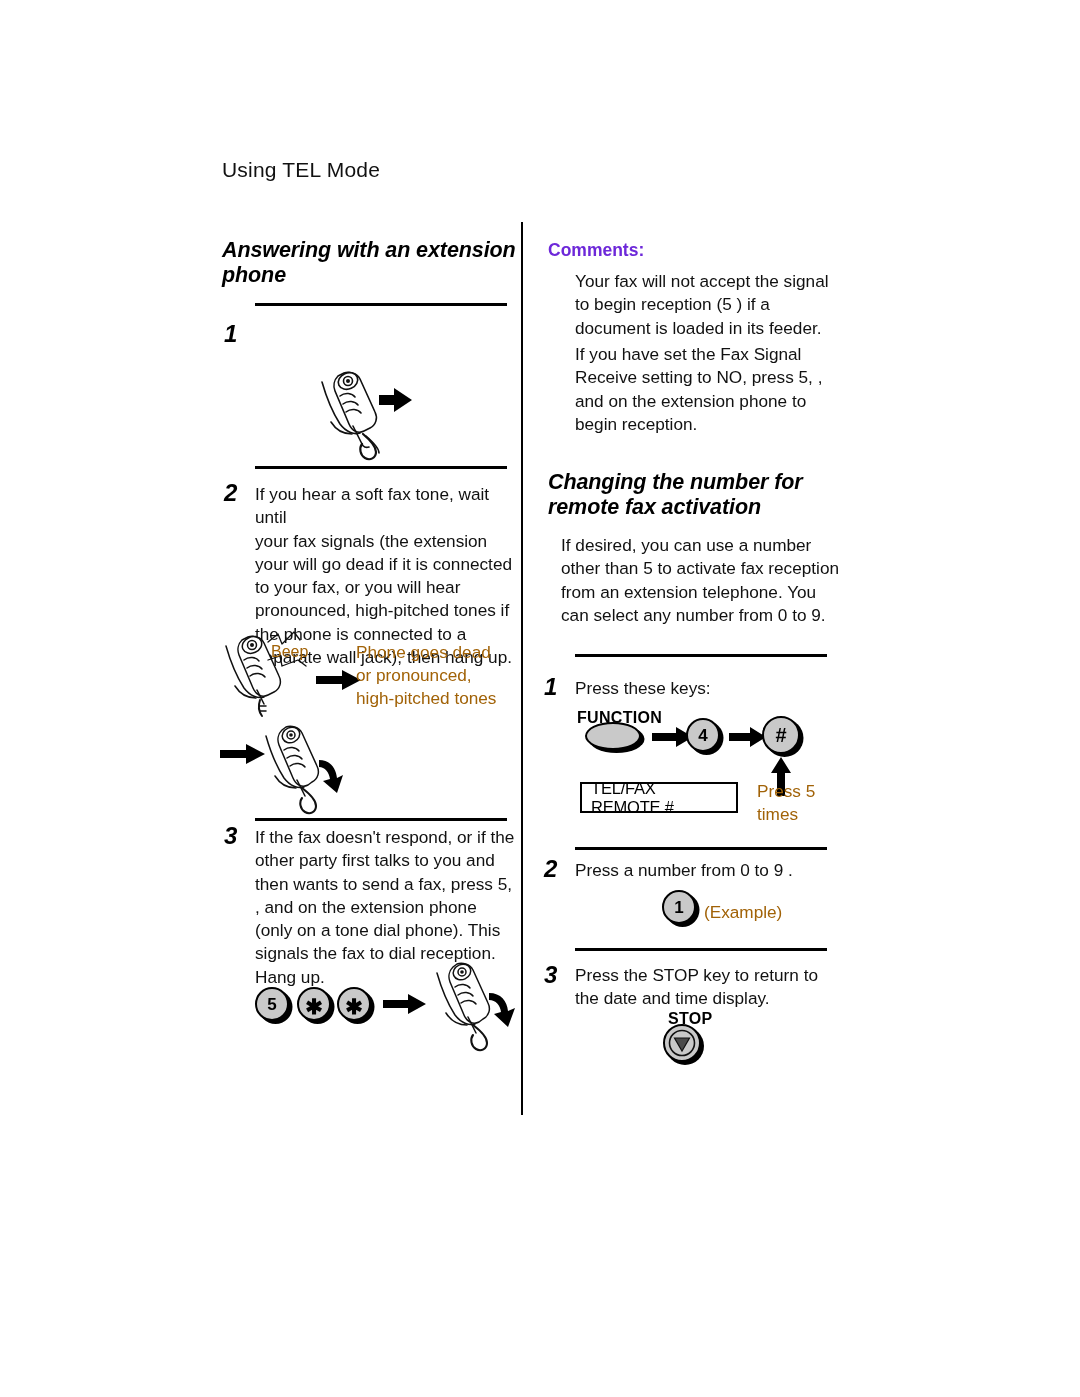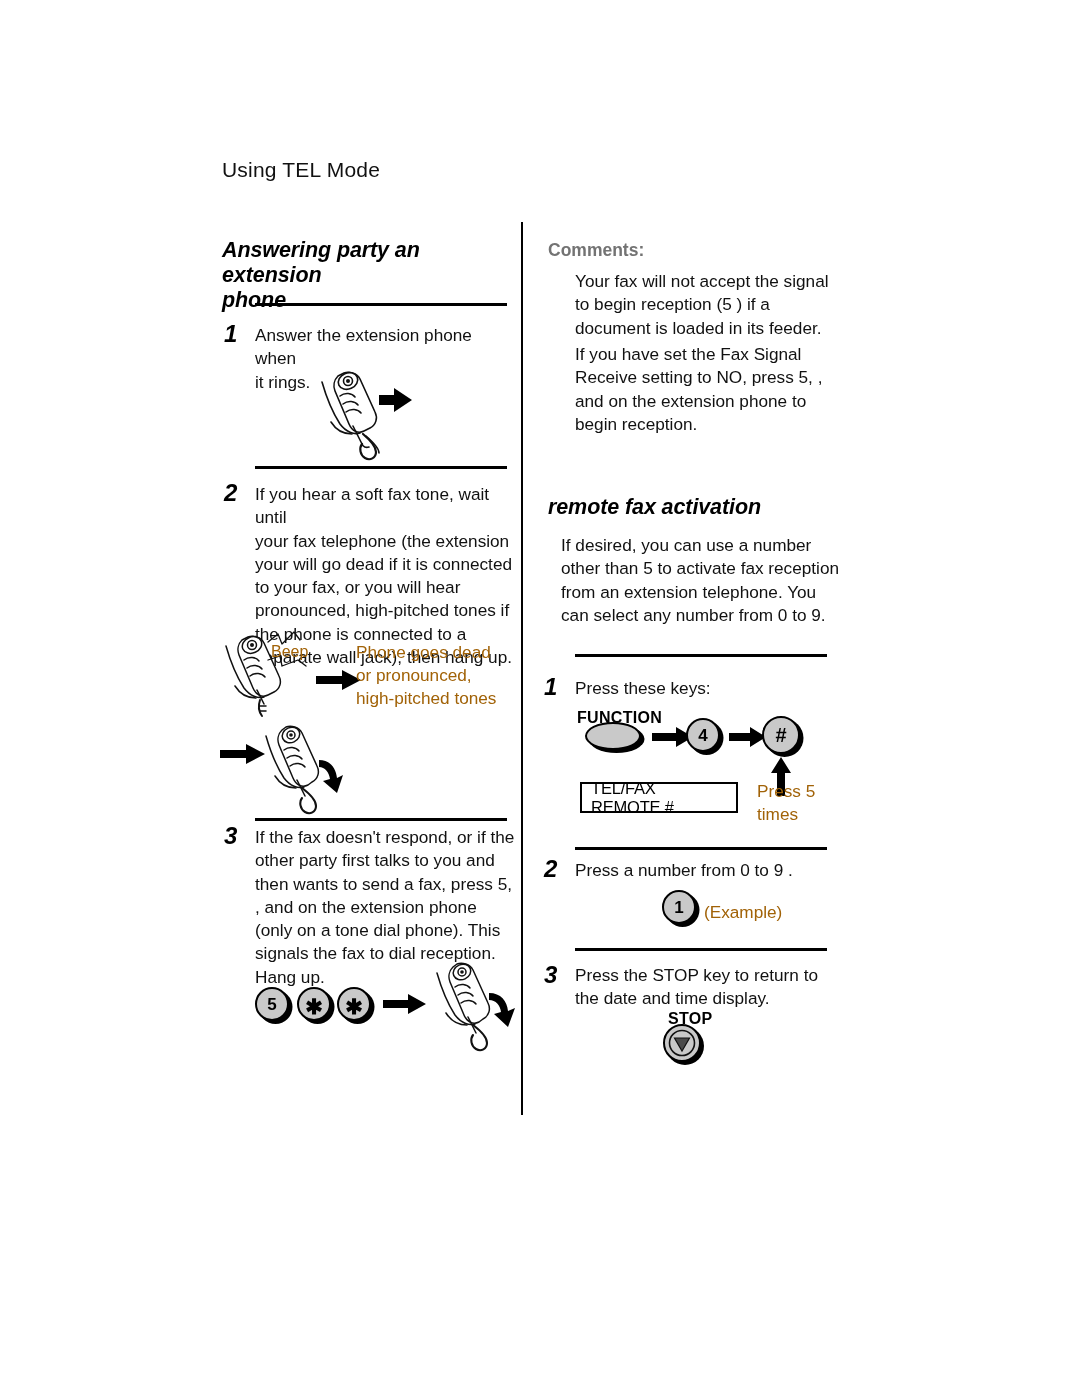--- a/index.html
+++ b/index.html
@@ -48,21 +48,21 @@
     font-style: italic;
     font-size: 21.5px;
     line-height: 25px;
     letter-spacing: -0.1px;
     color: #000;
   }
   .comments-label {
     position: absolute;
     font-weight: bold;
     font-size: 17.5px;
-    color: #737373;
+    color: #6d28d9;
   }
   .step-num {
     position: absolute;
     font-weight: bold;
     font-style: italic;
     font-size: 24px;
     color: #000;
   }
   .body-text {
     position: absolute;
@@ -172,31 +172,27 @@
 </head>
 <body>
 
 <div id="page">
 
   <div class="running-head">Using TEL Mode</div>
 
   <div class="vrule" style="left:521px; top:222px; height:893px;"></div>
 
   <div class="section-title" style="left:222px; top:238px; width:300px;">
-    <span>Answering party an extension</span><br>
+    <span>Answering with an extension</span><br>
     <span>phone</span>
   </div>
 
   <div class="rule" style="left:255px; top:303px; width:252px;"></div>
 
   <div class="step-num" style="left:224px; top:320px;">1</div>
-  <div class="body-text" style="left:255px; top:324px; width:260px;">
-    <span>Answer the extension phone when</span><br>
-    <span>it rings.</span>
-  </div>
 
   <svg class="abs" style="left:300px; top:362px;" width="118" height="100" viewBox="0 0 118 100">
     <g fill="none" stroke="#111" stroke-width="1.6" stroke-linejoin="round" stroke-linecap="round">
 
       <path d="M38 14 C34 18 33 24 35 29 L49 62 C52 69 58 72 64 69 L70 66 C76 63 78 56 75 50 L60 17 C57 11 49 9 44 11 Z" fill="#fff"></path>
 
       <ellipse cx="48" cy="19" rx="10" ry="8" transform="rotate(-24 48 19)" fill="#fff"></ellipse>
       <circle cx="48" cy="19" r="4.5" fill="#fff"></circle>
       <circle cx="48" cy="19" r="2" fill="#111" stroke="none"></circle>
 
@@ -214,21 +210,21 @@
     </g>
 
     <path d="M112 38 L94 26 L94 33 L79 33 L79 43 L94 43 L94 50 Z" fill="#000"></path>
   </svg>
 
   <div class="rule" style="left:255px; top:466px; width:252px;"></div>
 
   <div class="step-num" style="left:224px; top:479px;">2</div>
   <div class="body-text" style="left:255px; top:483px; width:265px;">
     <span>If you hear a soft fax tone, wait until</span><br>
-    <span>your fax telephone (the extension</span><br>
+    <span>your fax signals (the extension</span><br>
     <span>your will go dead if it is connected</span><br>
     <span>to your fax, or you will hear</span><br>
     <span>pronounced, high-pitched tones if</span><br>
     <span>the phone is connected to a</span><br>
     <span>separate wall jack), then hang up.</span>
   </div>
 
   <svg class="abs" style="left:216px; top:626px;" width="150" height="100" viewBox="0 0 150 100">
     <g fill="none" stroke="#111" stroke-width="1.5" stroke-linejoin="round" stroke-linecap="round">
       <path d="M26 14 C22 18 21 24 23 29 L37 62 C40 69 46 72 52 69 L58 66 C64 63 66 56 63 50 L48 17 C45 11 37 9 32 11 Z" fill="#fff"></path>
@@ -335,21 +331,21 @@
   </div>
 
   <div class="body-text" style="left:575px; top:343px; width:285px;">
     <span>If you have set the Fax Signal</span><br>
     <span>Receive setting to NO, press 5,    ,</span><br>
     <span>and    on the extension phone to</span><br>
     <span>begin reception.</span>
   </div>
 
   <div class="section-title" style="left:548px; top:470px; width:300px;">
-    <br>
+    <span>Changing the number for</span><br>
     <span>remote fax activation</span>
   </div>
 
   <div class="body-text" style="left:561px; top:534px; width:290px;">
     <span>If desired, you can use a number</span><br>
     <span>other than 5 to activate fax reception</span><br>
     <span>from an extension telephone. You</span><br>
     <span>can select any number from 0 to 9.</span>
   </div>
 

